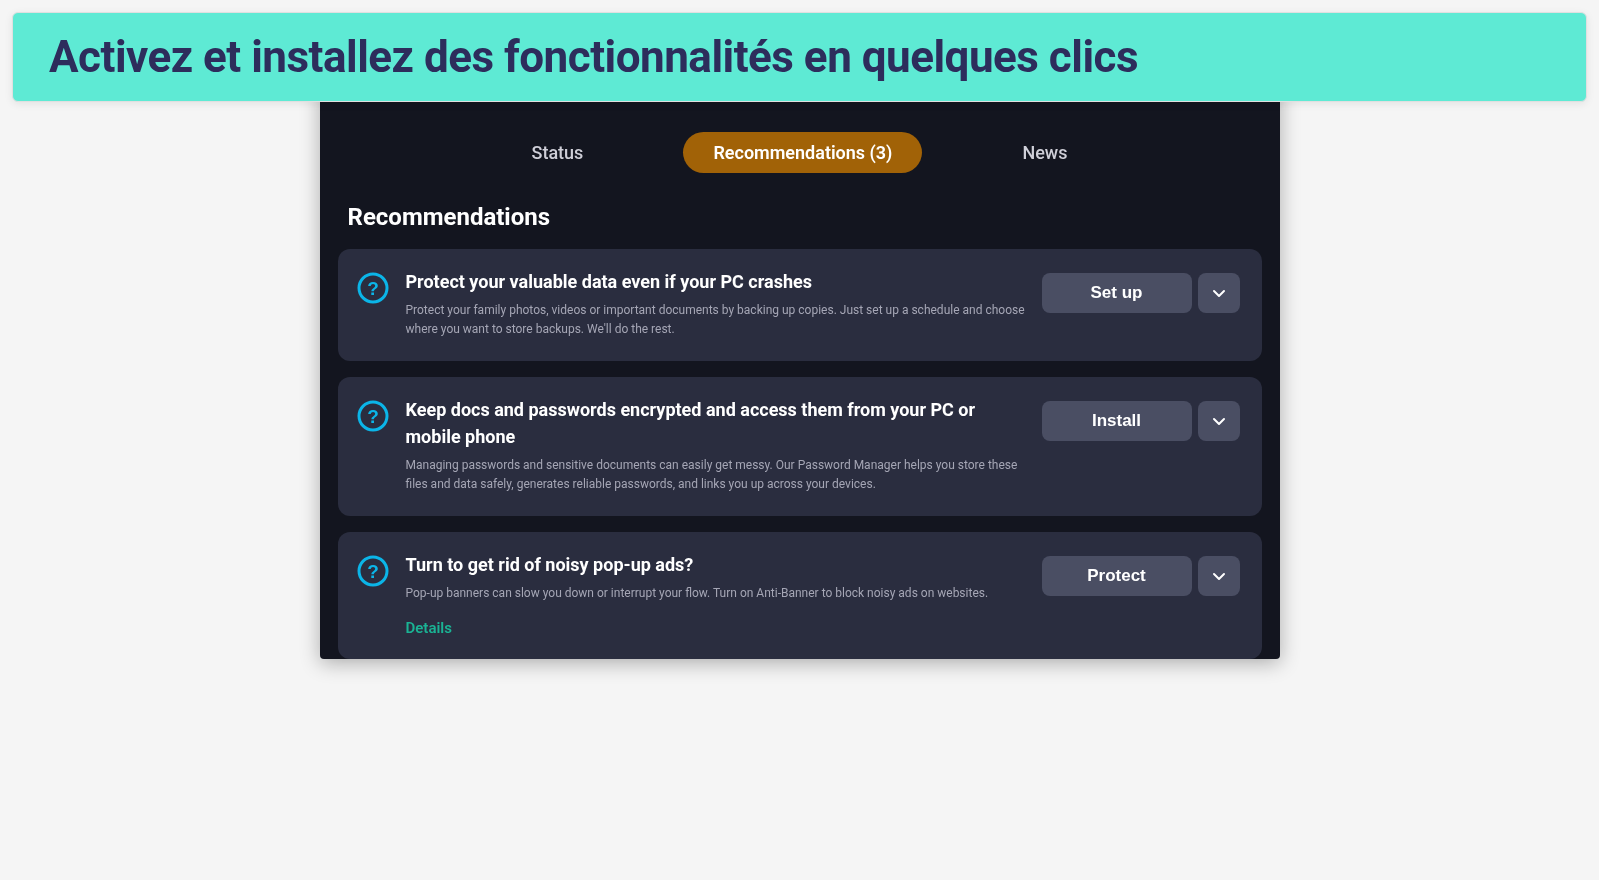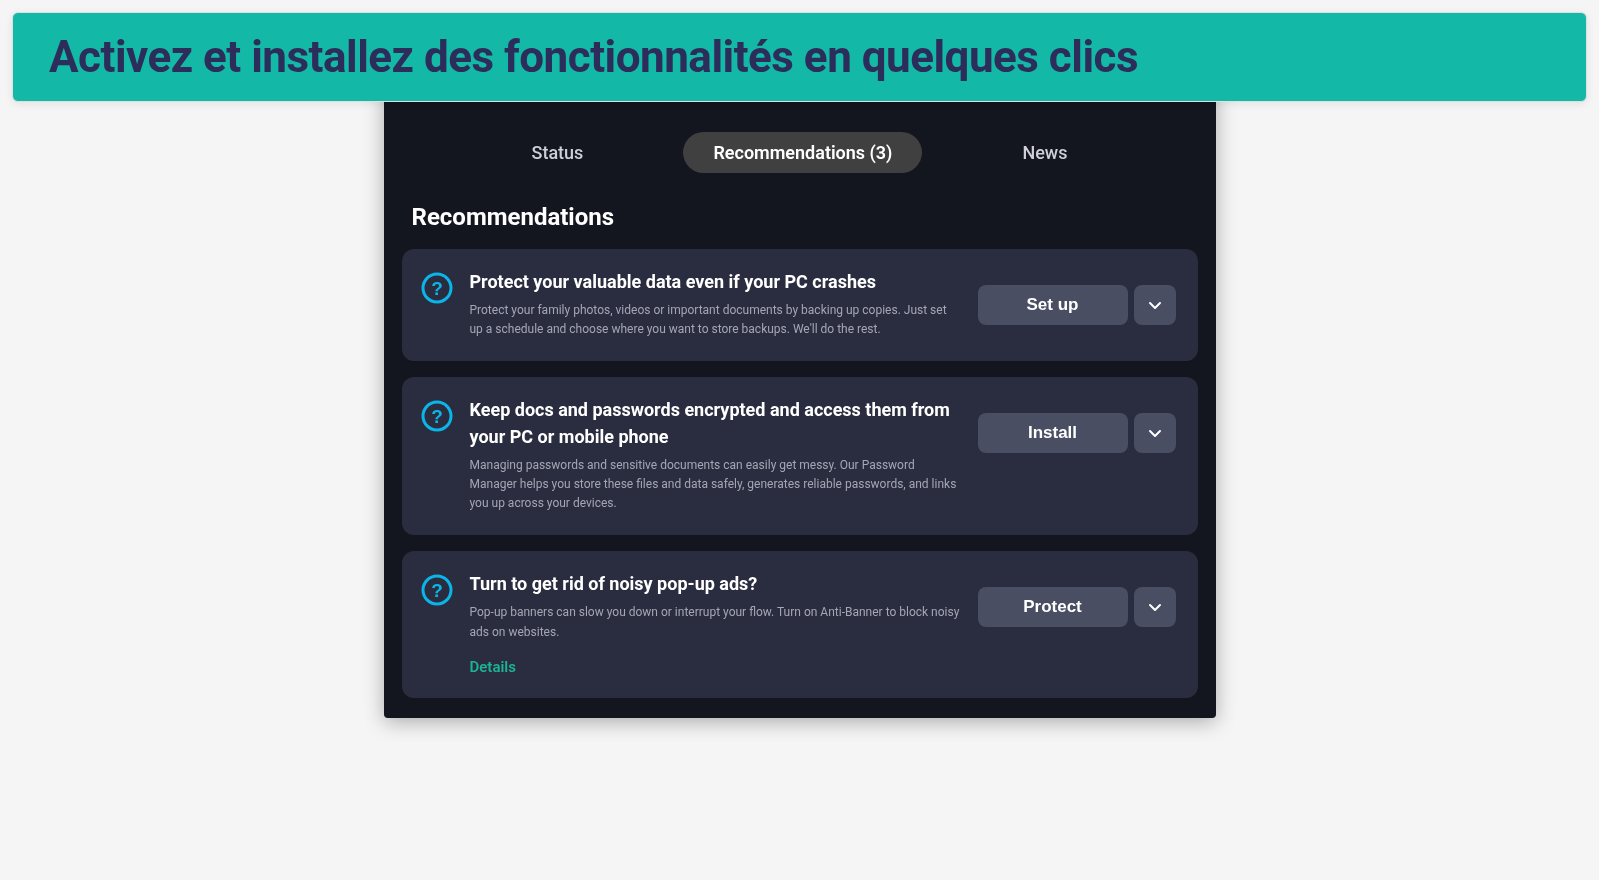--- a/index.html
+++ b/index.html
@@ -4,60 +4,59 @@
   <style>
     * { margin: 0; padding: 0; box-sizing: border-box; }
     body {
       font-family: -apple-system, BlinkMacSystemFont, 'Segoe UI', Roboto, sans-serif;
       background: #f5f5f5;
       width: 1599px;
       height: 880px;
       position: relative;
     }
     .banner {
-      background: #14b8a6;
+      background: #5eead4;
       border: 1px solid #e0e0e0;
       border-radius: 6px;
       box-shadow: 0 2px 8px rgba(0,0,0,0.08);
       margin: 12px 12px 0 12px;
       padding: 18px 36px;
       position: relative;
       z-index: 10;
     }
     .banner h1 {
       font-size: 44px;
       font-weight: 700;
       color: #2d2d5c;
       letter-spacing: -0.5px;
     }
     .app-window {
       background: #13151f;
       border-radius: 4px;
       margin: -20px auto 0;
-      width: 832px;
+      width: 960px;
       padding-top: 40px;
-      padding-bottom: 20px;
       box-shadow: 0 4px 20px rgba(0,0,0,0.3);
     }
     .tabs {
       display: flex;
       justify-content: center;
       gap: 70px;
       padding: 10px 0 22px;
     }
     .tab {
       color: #cfcfd8;
       font-size: 18px;
       font-weight: 500;
       padding: 10px 30px;
       border-radius: 22px;
       cursor: pointer;
     }
     .tab.active {
-      background: #404040;
+      background: #a16207;
       color: #fff;
       font-weight: 600;
     }
     .section-title {
       color: #fff;
       font-size: 24px;
       font-weight: 700;
       padding: 8px 28px 18px;
     }
     .cards {
@@ -100,21 +99,21 @@
       font-size: 15px;
       font-weight: 600;
       margin-top: 16px;
       cursor: pointer;
       display: inline-block;
     }
     .card-action {
       display: flex;
       align-items: stretch;
       margin-left: auto;
-      margin-top: 16px;
+      margin-top: 4px;
     }
     .action-btn {
       background: #4a4e63;
       color: #fff;
       font-size: 17px;
       font-weight: 600;
       padding: 10px 0;
       width: 150px;
       text-align: center;
       border-radius: 8px;

